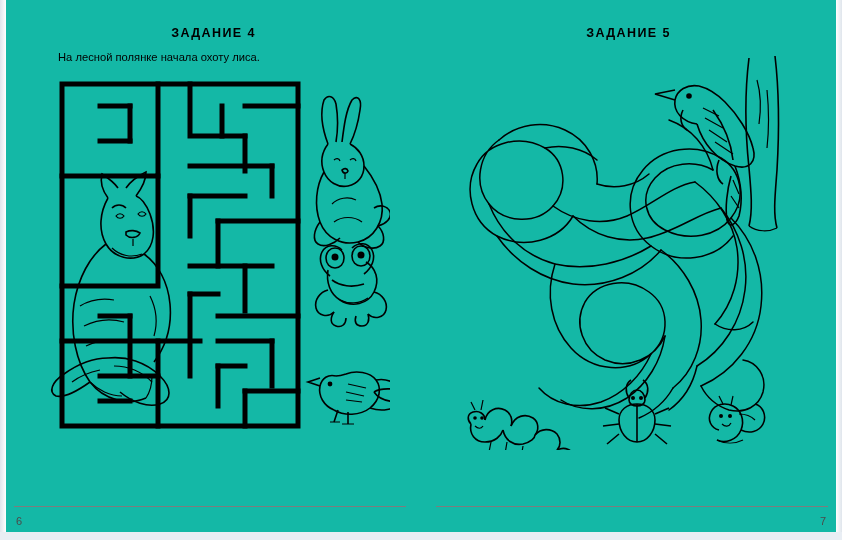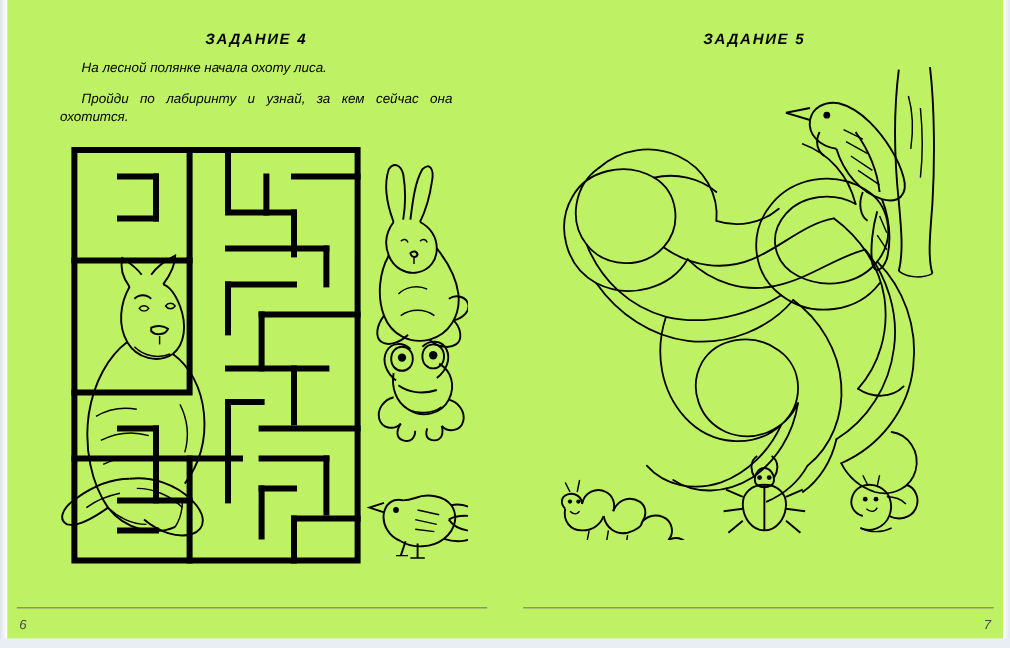--- a/index.html
+++ b/index.html
@@ -12,22 +12,21 @@
     height: 540px;
     overflow: hidden;
     font-family: "Liberation Sans", sans-serif;
     color: #000000;
     position: relative;
   }
   .page {
     position: absolute;
     inset: 0;
     display: flex;
-    background: #bef264;
-    font-style: italic;
+    background: #14b8a6;
   }
   .side {
     position: relative;
     box-sizing: border-box;
   }
   .side-left {
     width: 421px;
     height: 540px;
     padding: 26px 34px 0 40px;
   }
@@ -45,21 +44,21 @@
     font-family: "Liberation Sans", sans-serif;
   }
   .task-text {
     font-size: 11.2px;
     line-height: 15.5px;
     text-align: justify;
     margin: 0;
     font-family: "Liberation Sans", sans-serif;
   }
   .task-text p {
-    margin: 10px;
+    margin: 0;
     text-indent: 18px;
   }
   .art {
     position: relative;
     margin-top: 10px;
   }
   .art svg {
     display: block;
   }
   .footer-rule {
@@ -106,21 +105,20 @@
 <body>
 
 <div class="page">
 
   <div class="side side-left">
 
     <div class="task-title">ЗАДАНИЕ 4</div>
 
     <div class="task-text">
       <p>На лесной полянке начала охоту лиса.</p>
-      <p>Пройди по лабиринту и узнай, за кем сейчас она охотится.</p>
     </div>
 
     <div class="art">
       <svg width="350" height="370" viewBox="0 0 350 370" xmlns="http://www.w3.org/2000/svg">
 
         <g>
           <path class="maze-wall" d="M22 8 L258 8 L258 350 L22 350 Z"></path>
 
           <path class="maze-wall" d="M22 100 L118 100 L118 8"></path>
           <path class="maze-wall" d="M118 100 L118 210 L22 210"></path>

